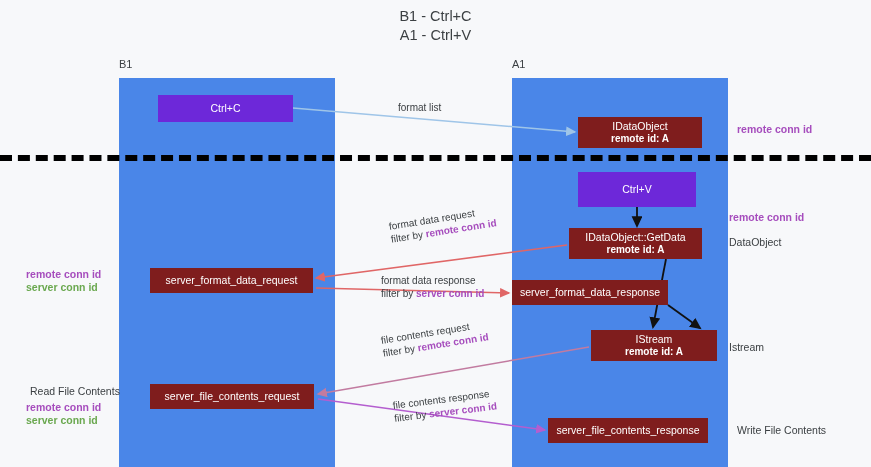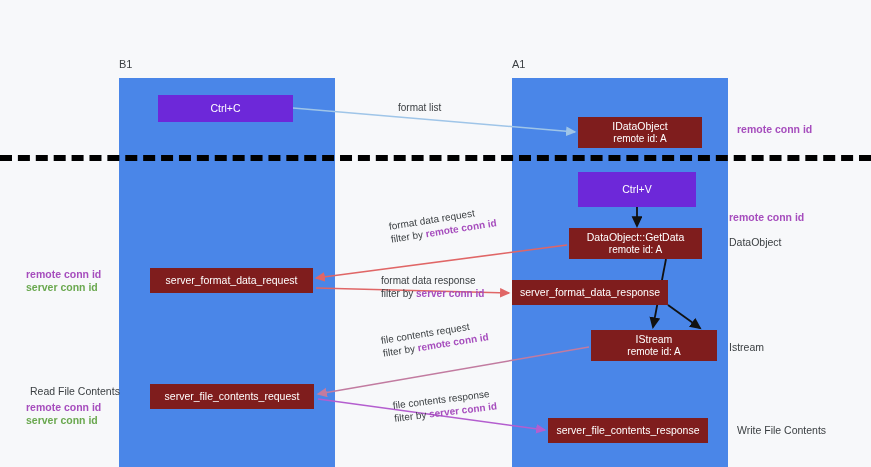--- a/index.html
+++ b/index.html
@@ -58,21 +58,21 @@
     justify-content:center;
     text-align:center;
     color:#ffffff;
     font-size:10.5px;
     line-height:12.5px;
     padding:2px 4px;
     z-index:6;
   }
   .node.green{background:#6d28d9;}
   .node.orange{background:#7f1d1d;}
-  .node .l2{font-size:10px;}
+  .node .l2{font-size:10px;font-weight:bold;}
 
   #n-ctrlc{left:158px;top:95px;width:135px;height:27px;}
   #n-idataobject{left:578px;top:117px;width:124px;height:31px;}
   #n-ctrlv{left:578px;top:172px;width:118px;height:35px;}
   #n-getdata{left:569px;top:228px;width:133px;height:31px;}
   #n-sfdreq{left:150px;top:268px;width:163px;height:25px;}
   #n-sfdresp{left:512px;top:280px;width:156px;height:25px;}
   #n-istream{left:591px;top:330px;width:126px;height:31px;}
   #n-sfcreq{left:150px;top:384px;width:164px;height:25px;}
   #n-sfcresp{left:548px;top:418px;width:160px;height:25px;}
@@ -114,20 +114,22 @@
 
   #side-left-1{left:26px;top:268px;text-align:left;}
   #side-left-read{left:30px;top:385px;color:#3c4043;}
   #side-left-2{left:26px;top:401px;text-align:left;}
 </style>
 </head>
 <body>
 
 <div id="stage">
 
+  <div class="abs" id="title">B1 - Ctrl+C
+A1 - Ctrl+V</div>
 
   <div class="abs lane-head" id="lane-head-b1">
     <div>B1</div>
     <div>connection</div>
   </div>
   <div class="abs lane-head" id="lane-head-a1">
     <div>A1</div>
     <div>remote</div>
   </div>
 
@@ -179,21 +181,21 @@
   <div class="abs node orange" id="n-idataobject">
     <div>IDataObject</div>
     <div class="l2">remote id: A</div>
   </div>
 
   <div class="abs node green" id="n-ctrlv">
     <div>Ctrl+V</div>
   </div>
 
   <div class="abs node orange" id="n-getdata">
-    <div>DataObject::GetData</div>
+    <div>IDataObject::GetData</div>
     <div class="l2">remote id: A</div>
   </div>
 
   <div class="abs node orange" id="n-sfdreq">
     <div>server_format_data_request</div>
   </div>
 
   <div class="abs node orange" id="n-sfdresp">
     <div>server_format_data_response</div>
   </div>

